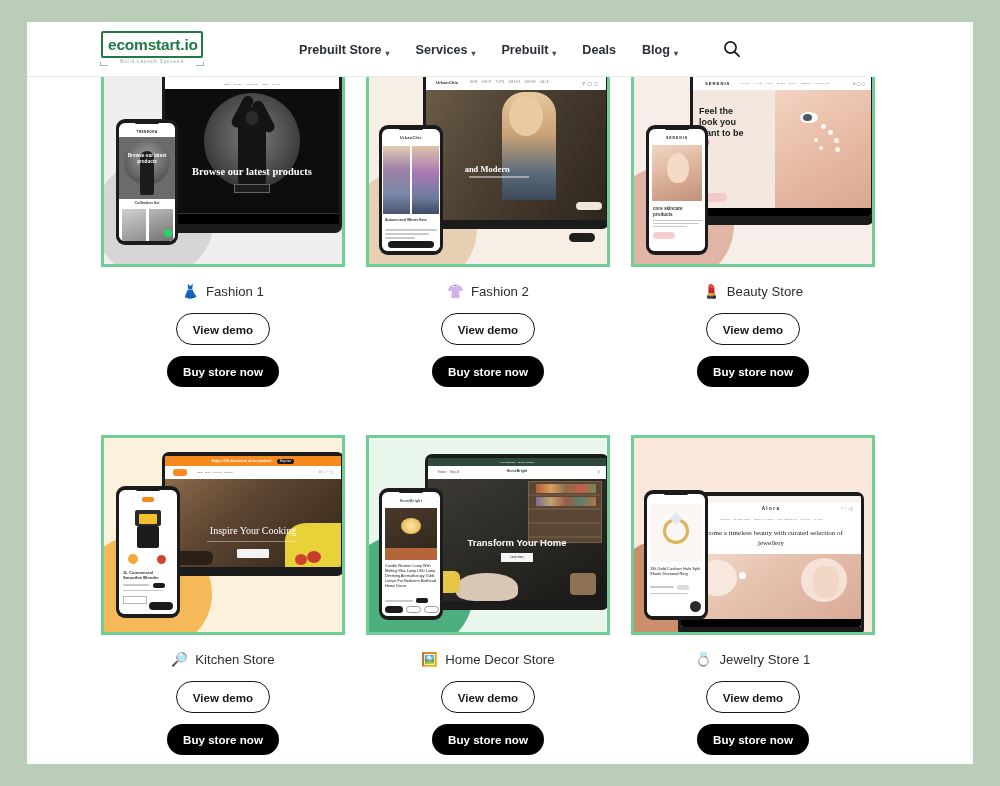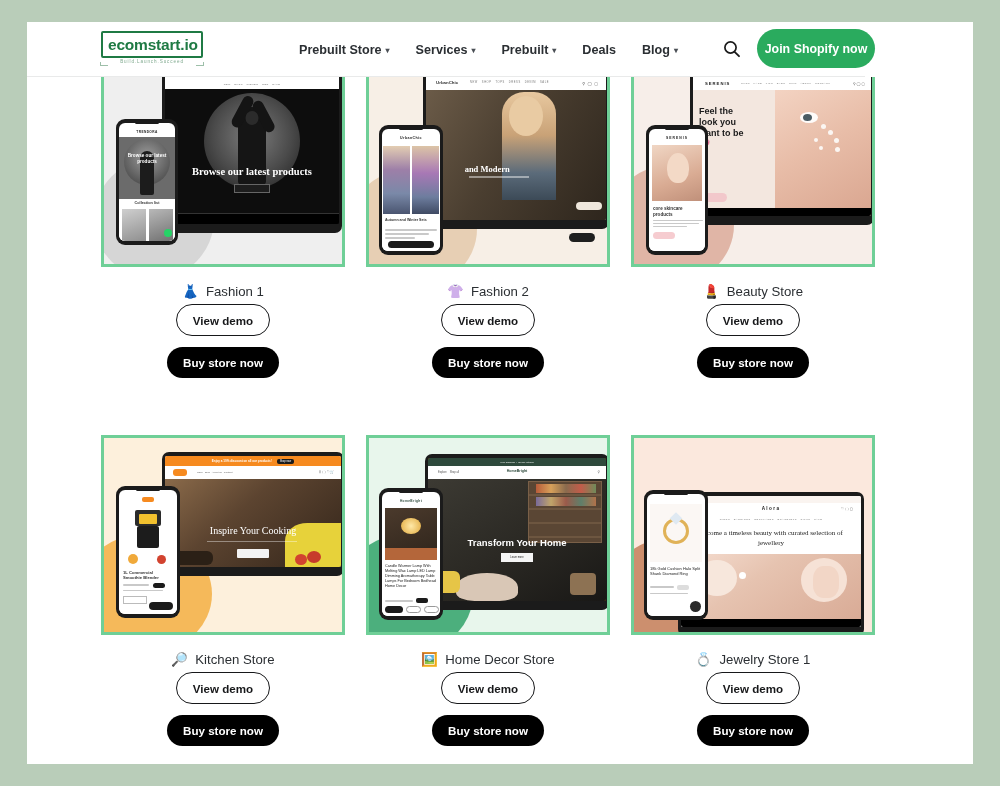--- a/index.html
+++ b/index.html
@@ -49,21 +49,21 @@
     content: ""; position: absolute; top: 50%;
     width: 7px; height: 3px; border: 1px solid #9dbfa9;
   }
   .logo-tag:before { left: -1px; border-right: none; border-top: none; }
   .logo-tag:after  { right: -1px; border-left: none; border-top: none; }
 
   .nav { position: absolute; left: 272px; top: 0; height: 55px;
          display: flex; align-items: center; gap: 26px; }
   .nav-item {
     font-size: 12.6px; color: #2b2f33; font-weight: 600;
-    display: flex; align-items: center; gap: 4px; cursor: pointer;
+    display: flex; align-items: flex-end; gap: 4px; cursor: pointer;
     white-space: nowrap;
   }
   .caret { font-size: 8px; color: #4a4f55; line-height: 1; transform: translateY(1px); }
 
   .search-icon {
     position: absolute; left: 694px; top: 16px;
     width: 22px; height: 22px; cursor: pointer;
   }
   .cta {
     position: absolute; left: 730px; top: 7px;
@@ -98,21 +98,21 @@
 
   .label {
     margin-top: 17px; text-align: center;
     font-size: 13.2px; color: #2b2f33;
     display: flex; align-items: center; justify-content: center; gap: 7px;
     white-space: nowrap;
   }
   .label .emj { font-size: 13.5px; line-height: 1; }
 
   .btn-demo {
-    margin: 5px auto 0; width: 94px; height: 32px;
+    margin: 14px auto 0; width: 94px; height: 32px;
     border: 1.6px solid #17181a; border-radius: 18px;
     background: #fff; color: #17181a;
     font-size: 11.6px; font-weight: 700;
     display: flex; align-items: center; justify-content: center;
     cursor: pointer;
   }
   .btn-buy {
     margin: 11px auto 0; width: 112px; height: 31px;
     border-radius: 18px; background: #000; color: #fff;
     font-size: 11.6px; font-weight: 700;
@@ -190,21 +190,20 @@
         </div>
       </div>
 
       <div class="search-icon">
         <svg width="22" height="22" viewBox="0 0 22 22">
           <circle cx="9.5" cy="9.5" r="5.6" fill="none" stroke="#1b1b1b" stroke-width="1.7"></circle>
           <line x1="13.6" y1="13.8" x2="18" y2="18.2" stroke="#1b1b1b" stroke-width="1.9" stroke-linecap="round"></line>
         </svg>
       </div>
 
-      <div class="cta">Join Shopify now</div>
     </div>
 
     <div class="grid">
 
       <div class="row row-1">
 
         <div class="card col-1">
           <div class="thumb thumb-1">
             <div class="scene" style="background:#efefef;">
               <div class="bgblob" style="left:-10px;top:82px;width:120px;height:120px;background:#d6d6d6;"></div>

